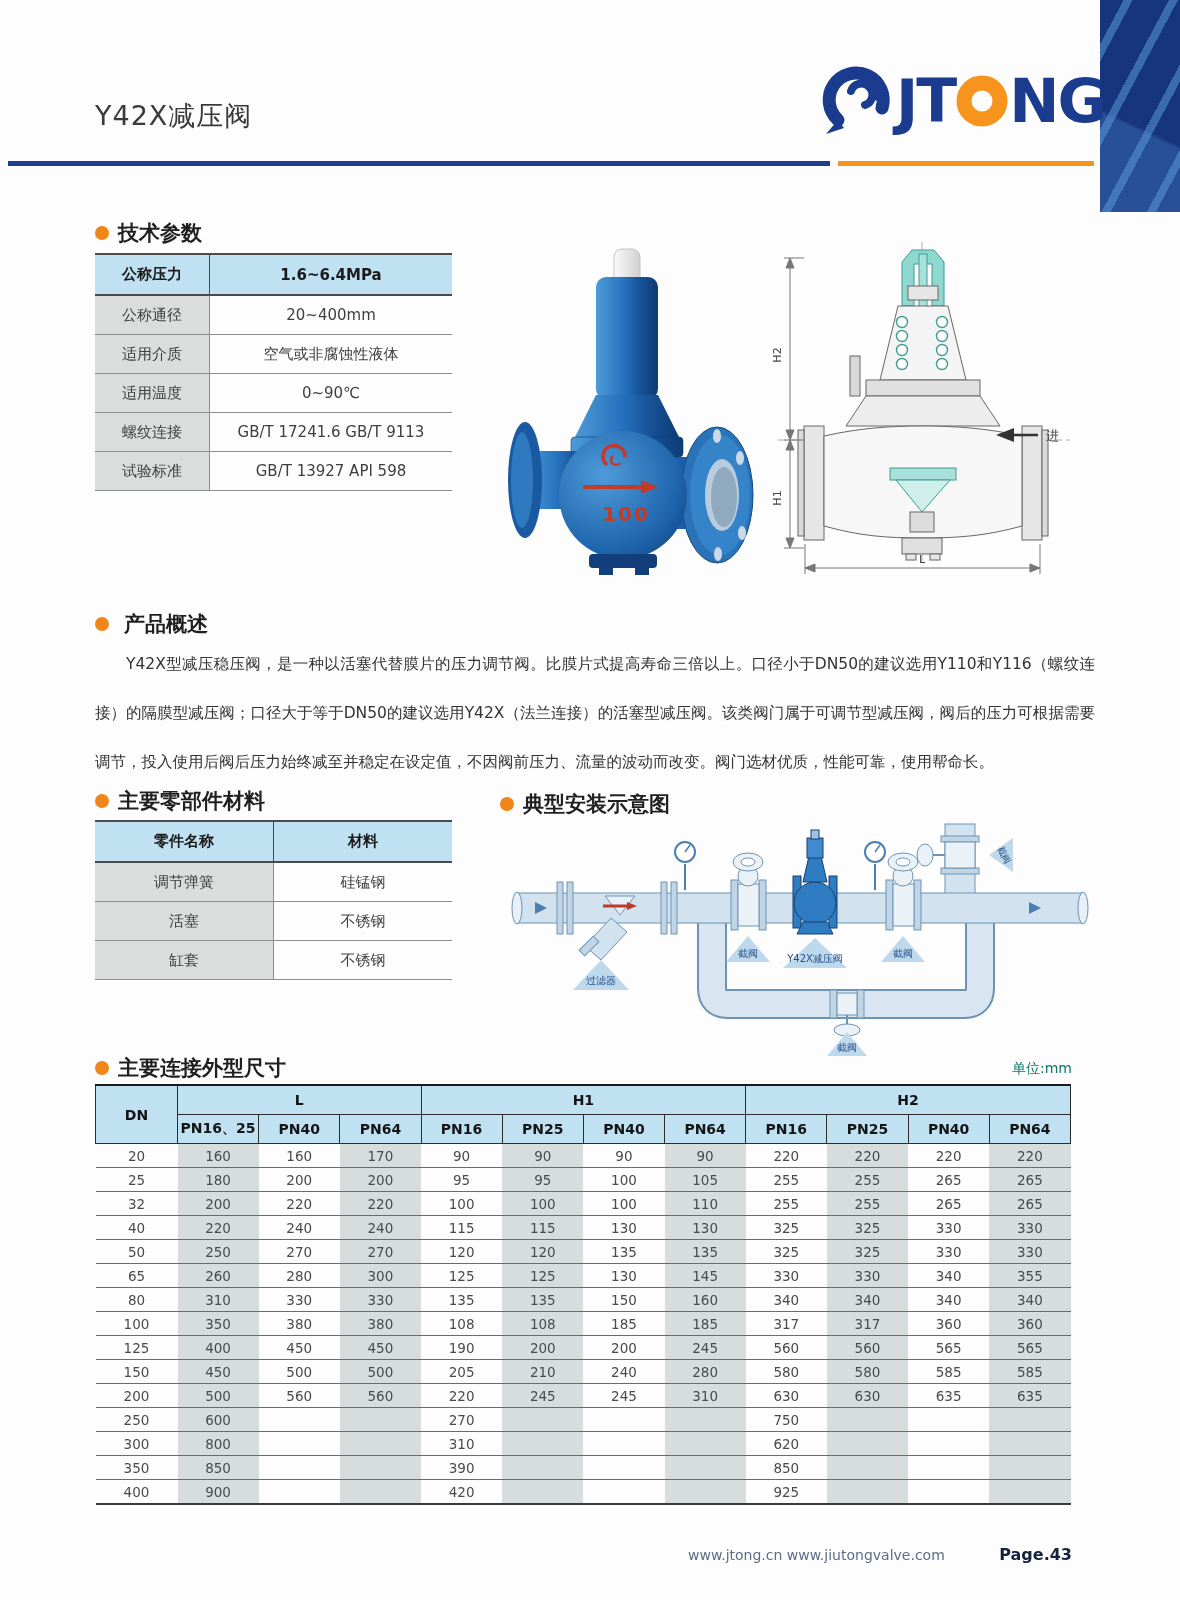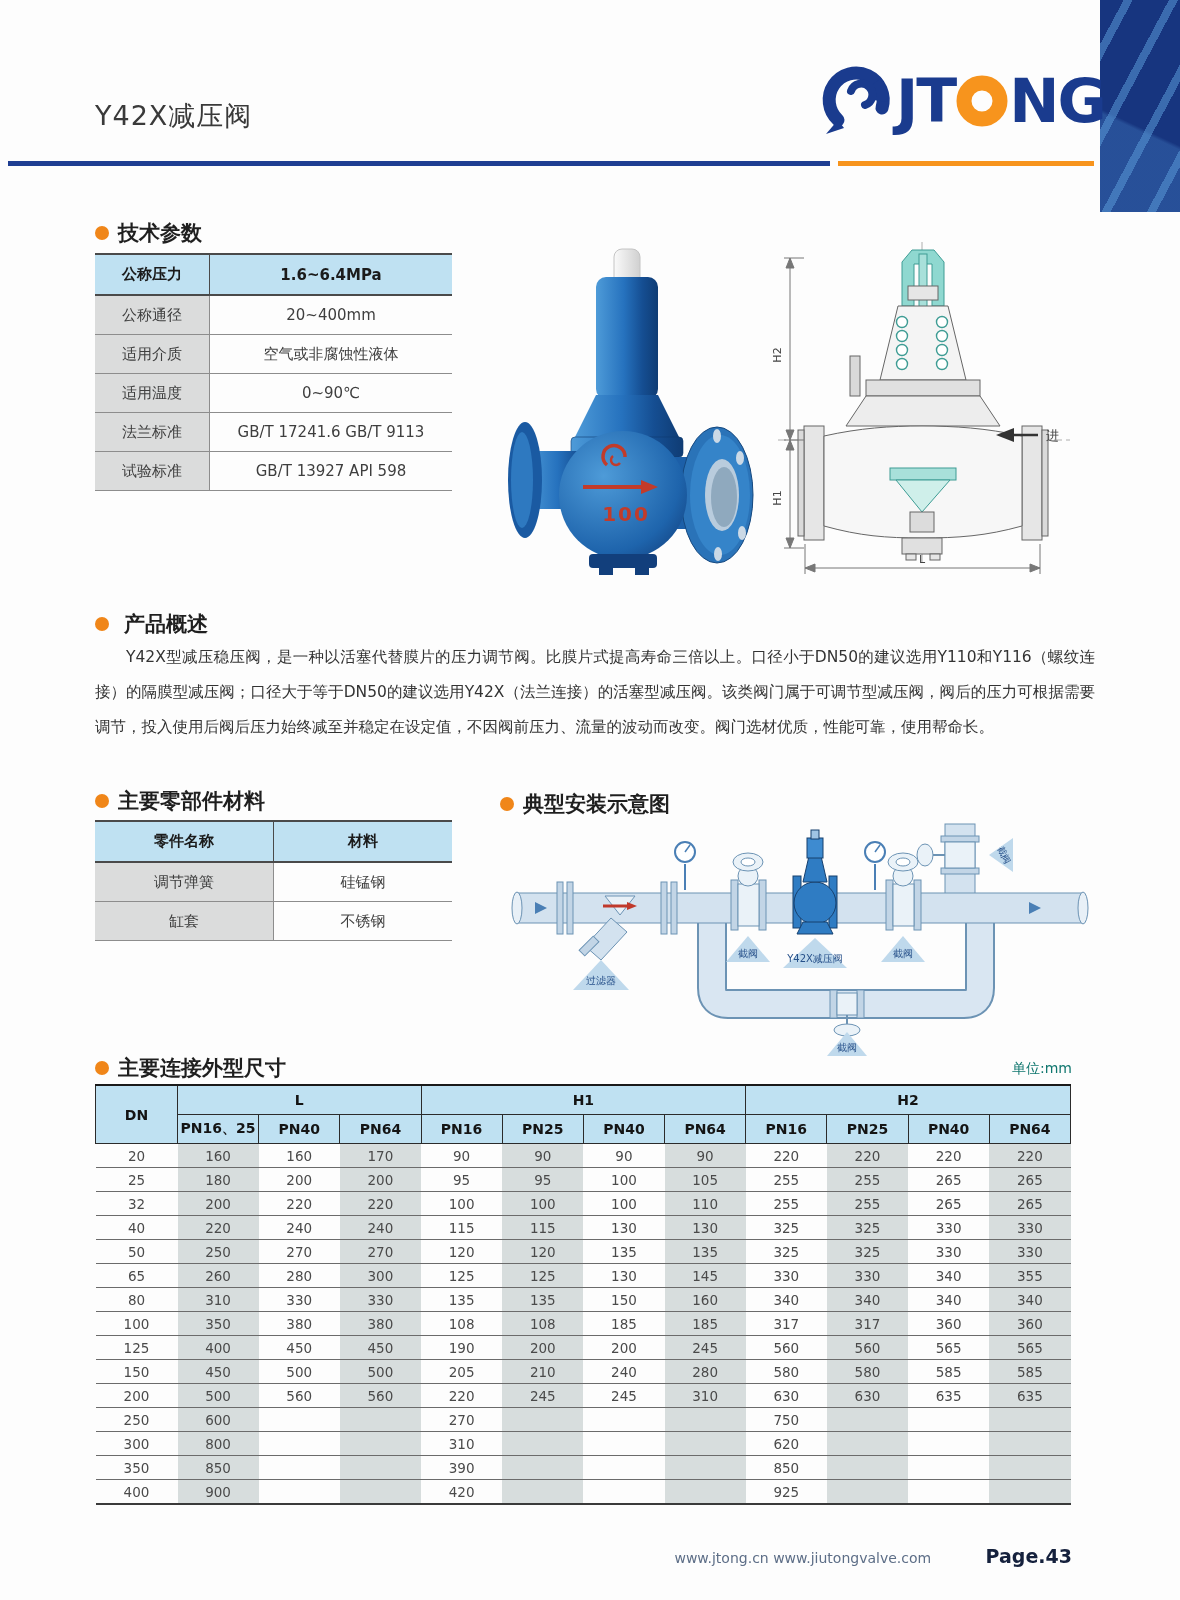--- a/index.html
+++ b/index.html
@@ -25,35 +25,35 @@
   
   .info-table{position:absolute;border-collapse:collapse;width:357px;font-size:15px;color:#333;border-top:2px solid #4a4a4a;}
   .info-table th{background:#bfe1f2;font-weight:bold;color:#1b1b1b;height:37px;border-bottom:2px solid #4a4a4a;text-align:center;}
   .info-table td{height:36px;text-align:center;border-bottom:1px solid #8d8d8d;color:#3e3e3e;}
   .info-table td:first-child{background:#dbdcdc;border-right:1px solid #8d8d8d;}
   .info-table th:first-child{border-right:1px solid #4a4a4a;}
   .tech-table td:first-child,.tech-table th:first-child{width:112px;}
   .mat-table td:first-child,.mat-table th:first-child{width:176px;}
 
   
-  .overview-p{position:absolute;left:95px;top:640px;width:1000px;font-size:15.5px;line-height:35px;color:#333;text-indent:2em;text-align:justify;}
+  .overview-p{position:absolute;left:95px;top:640px;width:1000px;font-size:15.5px;line-height:49px;color:#333;text-indent:2em;text-align:justify;}
 
   
   .dim-wrap{position:absolute;left:95px;top:1084px;width:976px;}
   .dim-table{border-collapse:collapse;width:976px;table-layout:fixed;font-size:13.5px;color:#4a4a4a;}
   .dim-table th{background:#bfe1f2;border:1px solid #2b2b2b;font-size:14px;color:#141414;height:26px;font-weight:bold;}
   .dim-table thead tr:first-child th{border-top:2px solid #1a1a1a;}
   .dim-table td{text-align:center;height:23px;border-bottom:1px solid #6b6b6b;padding:0;}
   .dim-table td:nth-child(even){background:#d7dddd;}
   .dim-table tbody tr:last-child td{border-bottom:2px solid #3a3a3a;}
   .unit-note{position:absolute;left:960px;top:1060px;width:112px;text-align:right;font-size:14px;color:#0f766e;}
 
   
   .footer{position:absolute;left:0;top:1545px;width:1072px;text-align:right;font-size:14px;color:#5d6e87;}
-  .footer .page-num{font-weight:bold;color:#15213d;font-size:19px;margin-left:10px;padding-left:40px;}
+  .footer .page-num{font-weight:bold;color:#15213d;font-size:16px;margin-left:10px;padding-left:40px;}
 
   
   .fig{position:absolute;}
   svg text{font-family:"DejaVu Sans","Liberation Sans",sans-serif;}
 </style>
 </head>
 <body>
 
 <div class="page">
 
@@ -96,21 +96,21 @@
         </tr>
         <tr>
           <td>适用介质</td>
           <td>空气或非腐蚀性液体</td>
         </tr>
         <tr>
           <td>适用温度</td>
           <td>0~90℃</td>
         </tr>
         <tr>
-          <td>法兰标准</td>
+          <td>螺纹连接</td>
           <td>GB/T 17241.6  GB/T 9113</td>
         </tr>
         <tr>
           <td>试验标准</td>
           <td>GB/T 13927  API 598</td>
         </tr>
       </tbody>
   </table>
 
   <div class="fig" style="left:495px;top:243px;">
@@ -239,20 +239,24 @@
         <th>零件名称</th>
         <th>材料</th>
       </tr>
     </thead>
     <tbody>
         <tr>
           <td>调节弹簧</td>
           <td>硅锰钢</td>
         </tr>
         <tr>
+          <td>活塞</td>
+          <td>不锈钢</td>
+        </tr>
+        <tr>
           <td>缸套</td>
           <td>不锈钢</td>
         </tr>
       </tbody>
   </table>
 
   <div class="sec-h" style="left:500px;top:790px;">
     <span class="dot"></span>
     <span>典型安装示意图</span>
   </div>

